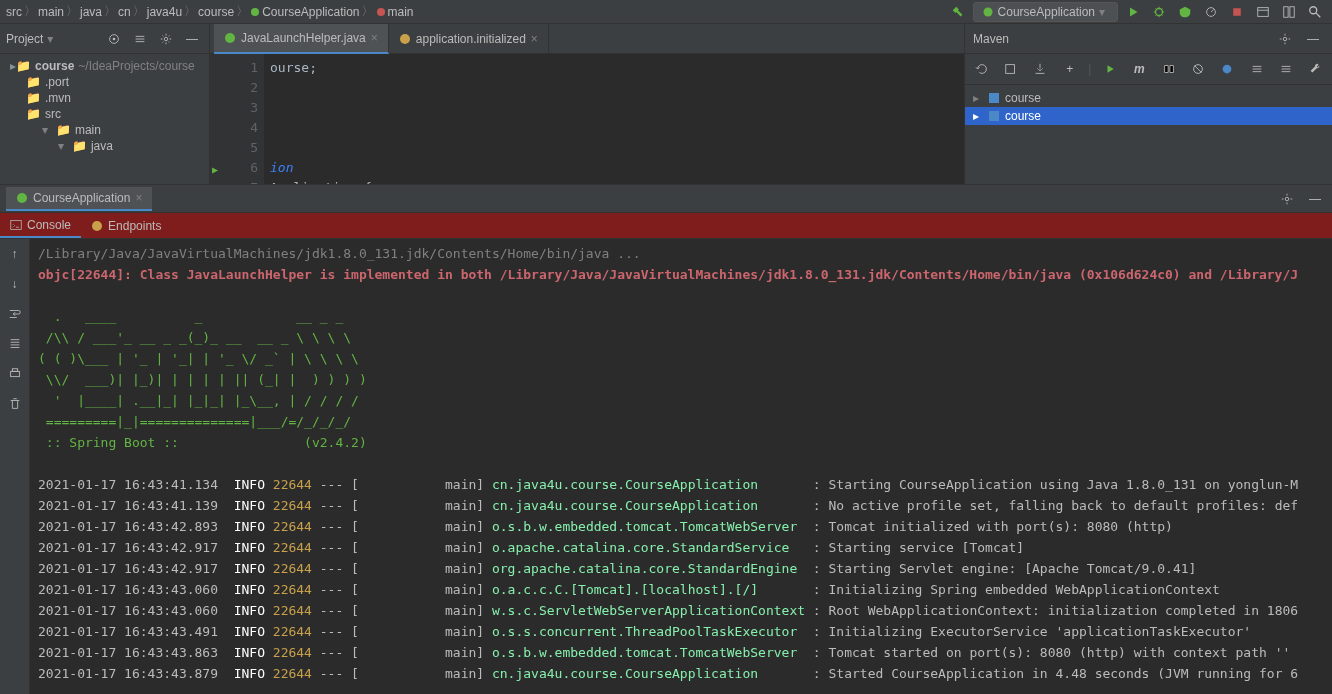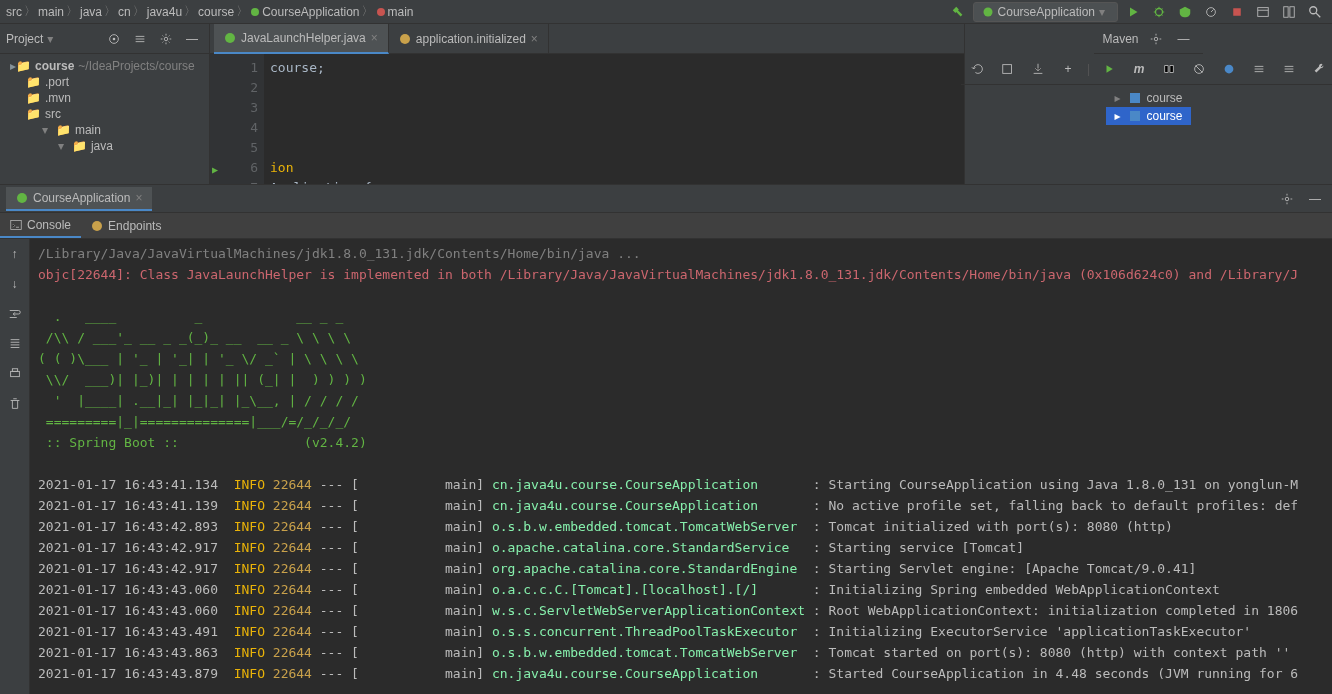--- a/index.html
+++ b/index.html
@@ -62,56 +62,56 @@
   display: flex; align-items: center; gap: 5px; padding: 0 10px; height: 30px;
   cursor: pointer; color: #bbb; border-right: 1px solid #323232;
 }
 .editor-tab.active { background: #4e5254; border-bottom: 2px solid #4a88c7; }
 .close-x { color: #808080; cursor: pointer; }
 .editor-area { flex: 1; display: flex; background: #2b2b2b; font-family: "Menlo","Consolas",monospace; font-size: 13px; overflow: hidden; }
 .gutter { width: 54px; background: #313335; color: #606366; text-align: right; padding: 4px 6px 0 0; }
 .gutter-line { height: 20px; line-height: 20px; position: relative; }
 .gutter-icon { position: absolute; left: 2px; top: 2px; font-size: 10px; }
 .code { padding: 4px 6px; line-height: 20px; color: #a9b7c6; }
-.code-kw { color: #eab308; }
-.right-panel { width: 368px; background: #3c3f41; border-left: 1px solid #323232; display: flex; flex-direction: column; align-items: center; }
+.code-kw { color: #3b82f6; font-style: italic; }
+.right-panel { width: 368px; background: #3c3f41; border-left: 1px solid #323232; display: flex; flex-direction: column; }
 .maven-header {
   height: 30px; display: flex; align-items: center; padding: 0 8px;
   border-bottom: 1px solid #323232; gap: 6px;
 }
 .maven-header .title { flex: 1; color: #bbb; }
 .maven-toolbar { display: flex; align-items: center; padding: 4px 6px; gap: 8px; border-bottom: 1px solid #323232; }
 .maven-tree { padding: 4px 0; }
 .maven-node { display: flex; align-items: center; gap: 5px; padding: 2px 8px; }
 .maven-node.selected { background: #2f65ca; color: #fff; }
 .bottom-run { height: 510px; background: #2b2b2b; border-top: 1px solid #323232; display: flex; flex-direction: column; }
 .run-header {
   height: 28px; background: #3c3f41; border-bottom: 1px solid #323232;
   display: flex; align-items: center; padding: 0 6px; gap: 6px;
 }
 .run-tab {
   display: flex; align-items: center; gap: 5px; padding: 4px 10px;
   background: #4e5254; border-bottom: 2px solid #4a88c7; color: #bbb;
 }
 .run-subtabs {
-  height: 26px; background: #404040; display: flex; align-items: center;
+  height: 26px; background: #7f1d1d; display: flex; align-items: center;
   border-bottom: 1px solid #323232;
 }
 .subtab { display: flex; align-items: center; gap: 5px; padding: 4px 10px; color: #bbb; cursor: pointer; }
 .subtab.active { border-bottom: 2px solid #4a88c7; }
 .run-body { flex: 1; display: flex; min-height: 0; }
 .run-gutter { width: 30px; background: #3c3f41; border-right: 1px solid #323232; display: flex; flex-direction: column; align-items: center; padding: 4px 0; gap: 8px; }
 .console {
   flex: 1; font-family: "Menlo","Consolas",monospace; font-size: 13px;
   line-height: 21px; padding: 4px 8px; overflow: hidden; white-space: pre;
 }
 .c-dim { color: #808080; }
-.c-err { color: #cc666e; }
+.c-err { color: #cc666e; font-weight: bold; }
 .c-banner { color: #62b543; }
-.c-info { color: #eab308; }
+.c-info { color: #ffffff; }
 .c-pid { color: #c9a14b; }
 .c-logger { color: #86efac; }
 .chev { display: inline-block; width: 10px; color: #808080; }
 svg { display: block; }
 </style>
 </head>
 <body>
 
 <div class="breadcrumb-bar">
   <div class="breadcrumb" id="breadcrumb">
@@ -302,21 +302,21 @@
       <div class="gutter">
         <div class="gutter-line">1</div>
         <div class="gutter-line">2</div>
         <div class="gutter-line">3</div>
         <div class="gutter-line">4</div>
         <div class="gutter-line">5</div>
         <div class="gutter-line"><span class="gutter-icon icon-green">▶</span><span>6</span></div>
         <div class="gutter-line"><span class="gutter-icon icon-green">▶</span><span>7</span></div>
       </div>
       <div class="code">
-        <div><span>course;</span></div>
+        <div><span>ourse;</span></div>
         <div>&nbsp;</div>
         <div>&nbsp;</div>
         <div>&nbsp;</div>
         <div>&nbsp;</div>
         <div><span class="code-kw">ion</span></div>
         <div><span>Application</span><span> {</span></div>
       </div>
     </div>
   </div>
 

